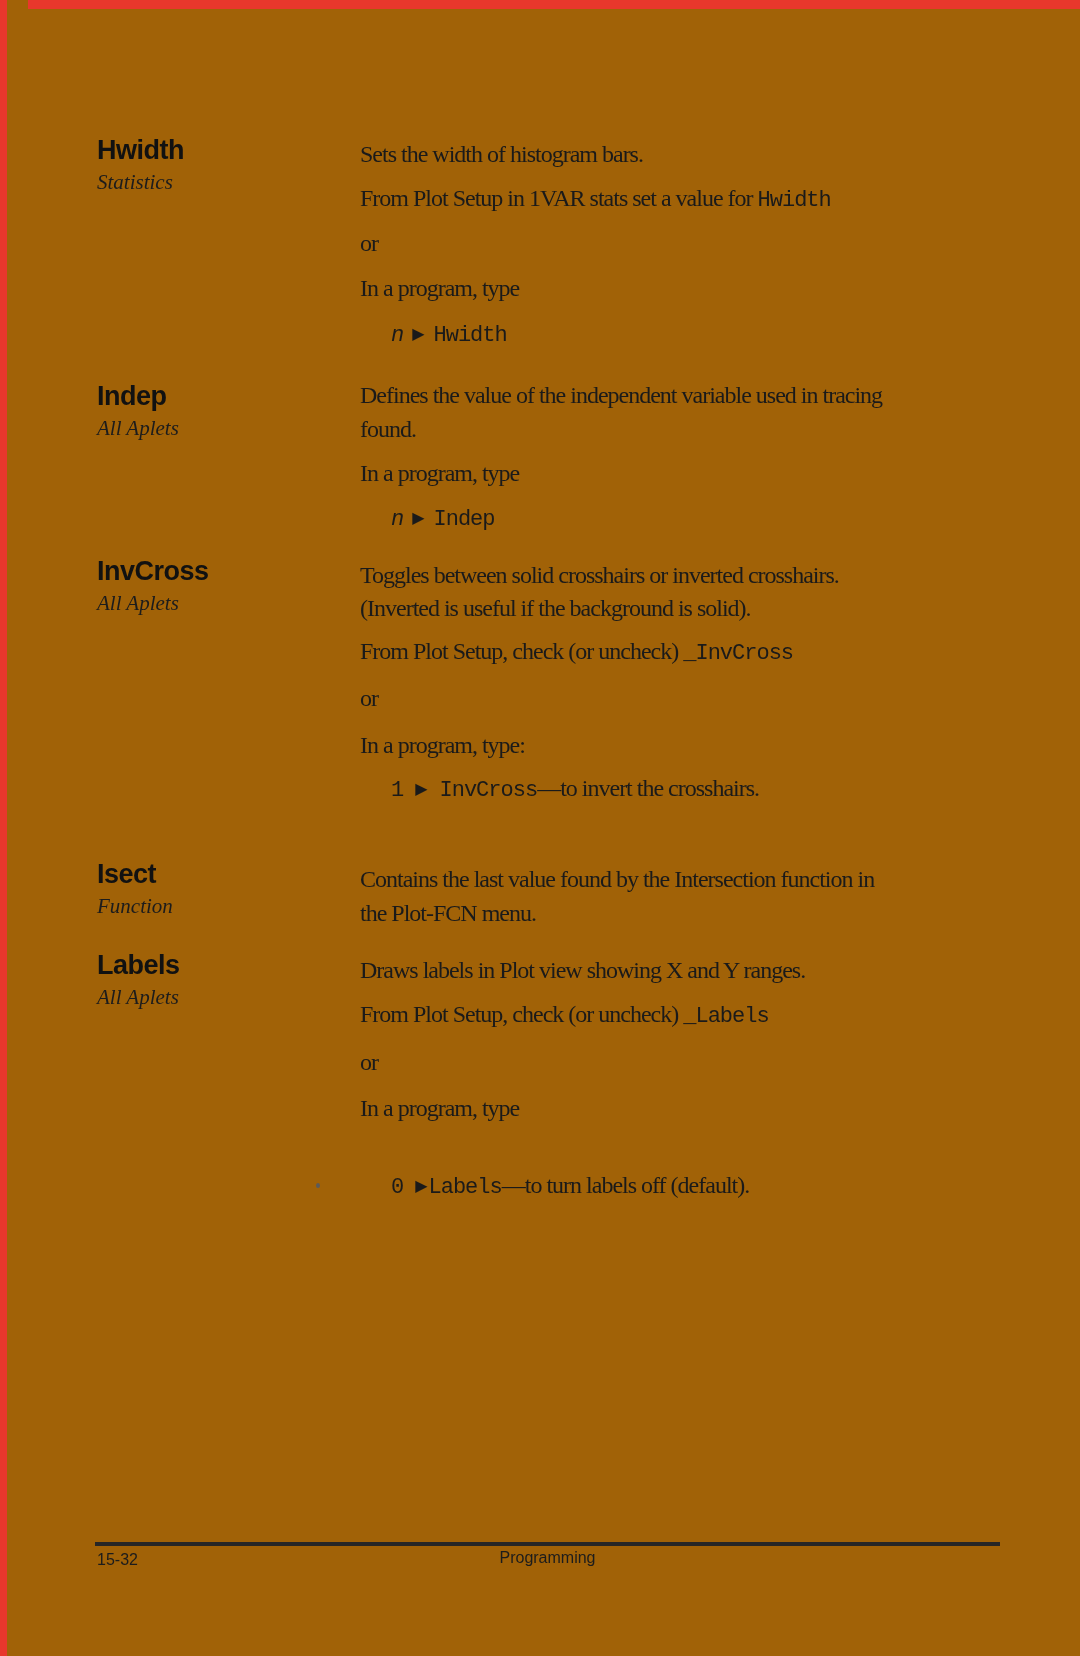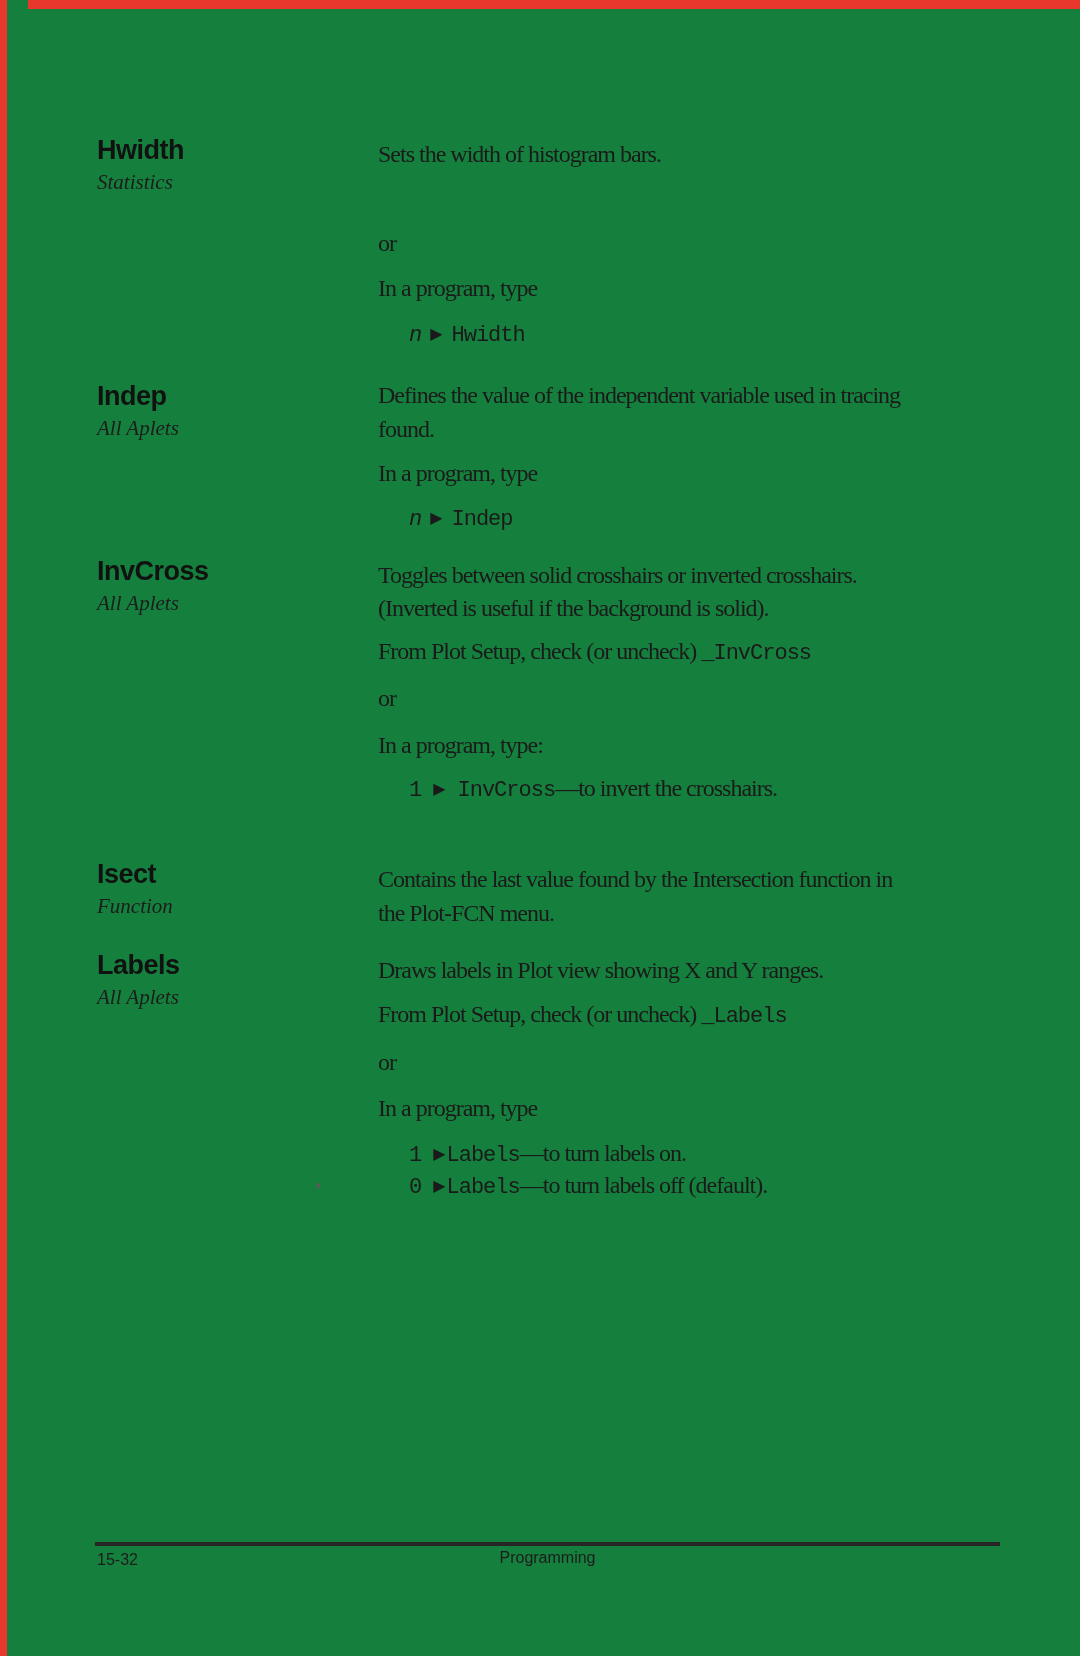--- a/index.html
+++ b/index.html
@@ -1,31 +1,31 @@
 <!DOCTYPE html>
 <html><head>
 <meta charset="utf-8">
 <style>
   html,body{margin:0;padding:0;background:#888;}
   #page{
-    position:relative;width:1080px;height:1656px;background:#15803d;
+    position:relative;width:1080px;height:1656px;background:#a16207;
     overflow:hidden;font-family:"Liberation Serif",serif;color:#1a1a1a;
   }
   
   .edge-left{position:absolute;left:0;top:0;width:7px;height:1656px;background:#e8372c;}
   .edge-top{position:absolute;left:28px;top:0;width:1052px;height:9px;background:#e8372c;}
   .speck{position:absolute;left:316px;top:1183px;width:4px;height:5px;background:#5a5a5a;border-radius:50%;}
   
   .hd{position:absolute;left:97px;font-family:"Liberation Sans",sans-serif;font-weight:bold;
       font-size:27px;line-height:1;color:#111;letter-spacing:-0.5px;white-space:nowrap;}
   .scope{position:absolute;left:97px;font-style:italic;font-size:21px;line-height:1;
       color:#1c1c1c;white-space:nowrap;}
   
   .bl{position:absolute;left:360px;font-size:24px;line-height:1;letter-spacing:-1px;
-      color:#1a1a1a;white-space:nowrap;margin-left:18px;}
+      color:#1a1a1a;white-space:nowrap;}
   .ind{left:391px;text-align:right;}
   .code{font-family:"Liberation Mono",monospace;font-size:22px;letter-spacing:-1px;}
   .nvar{font-family:"Liberation Mono",monospace;font-style:italic;font-size:22px;}
   .tri{font-size:16px;letter-spacing:0;position:relative;top:-2px;}
   .tri.sp{margin:0 9px;}
   .tri.spl{margin-left:12px;margin-right:1px;}
   .tri.spb{margin-left:12px;margin-right:12px;}
   
   .rule{position:absolute;left:95px;top:1542px;width:905px;height:4px;background:#262626;}
   .foot{position:absolute;font-family:"Liberation Sans",sans-serif;font-size:16px;
@@ -37,20 +37,21 @@
 <body>
 
 <div id="page">
 
   <div class="edge-left"></div>
   <div class="edge-top"></div>
 
   <div class="hd" style="top:137px">Hwidth</div>
   <div class="scope" style="top:172px">Statistics</div>
   <div class="bl" style="top:142px">Sets the width of histogram bars.</div>
+  <div class="bl" style="top:186px"><span>From Plot Setup in 1VAR stats set a value for </span><span class="code">Hwidth</span></div>
   <div class="bl" style="top:231px">or</div>
   <div class="bl" style="top:276px">In a program, type</div>
   <div class="bl ind" style="top:321px"><span class="nvar">n</span><span class="tri sp">▶</span><span class="code">Hwidth</span></div>
 
   <div class="hd" style="top:383px">Indep</div>
   <div class="scope" style="top:418px">All Aplets</div>
   <div class="bl" style="top:383px">Defines the value of the independent variable used in tracing</div>
   <div class="bl" style="top:417px">found.</div>
   <div class="bl" style="top:461px">In a program, type</div>
   <div class="bl ind" style="top:505px"><span class="nvar">n</span><span class="tri sp">▶</span><span class="code">Indep</span></div>
@@ -68,21 +69,20 @@
   <div class="scope" style="top:896px">Function</div>
   <div class="bl" style="top:867px">Contains the last value found by the Intersection function in</div>
   <div class="bl" style="top:901px">the Plot-FCN menu.</div>
 
   <div class="hd" style="top:952px">Labels</div>
   <div class="scope" style="top:987px">All Aplets</div>
   <div class="bl" style="top:1002px"><span>From Plot Setup, check (or uncheck) </span><span class="code">_Labels</span></div>
   <div class="bl" style="top:958px">Draws labels in Plot view showing X and Y ranges.</div>
   <div class="bl" style="top:1050px">or</div>
   <div class="bl" style="top:1096px">In a program, type</div>
-  <div class="bl ind" style="top:1141px"><span class="code">1</span><span class="tri spl">▶</span><span class="code">Labels</span><span>—to turn labels on.</span></div>
   <div class="bl ind" style="top:1173px"><span class="code">0</span><span class="tri spl">▶</span><span class="code">Labels</span><span>—to turn labels off (default).</span></div>
 
   <div class="speck"></div>
 
   <div class="rule"></div>
   <div class="foot left">15-32</div>
   <div class="foot right">Programming</div>
 
 </div>
 

